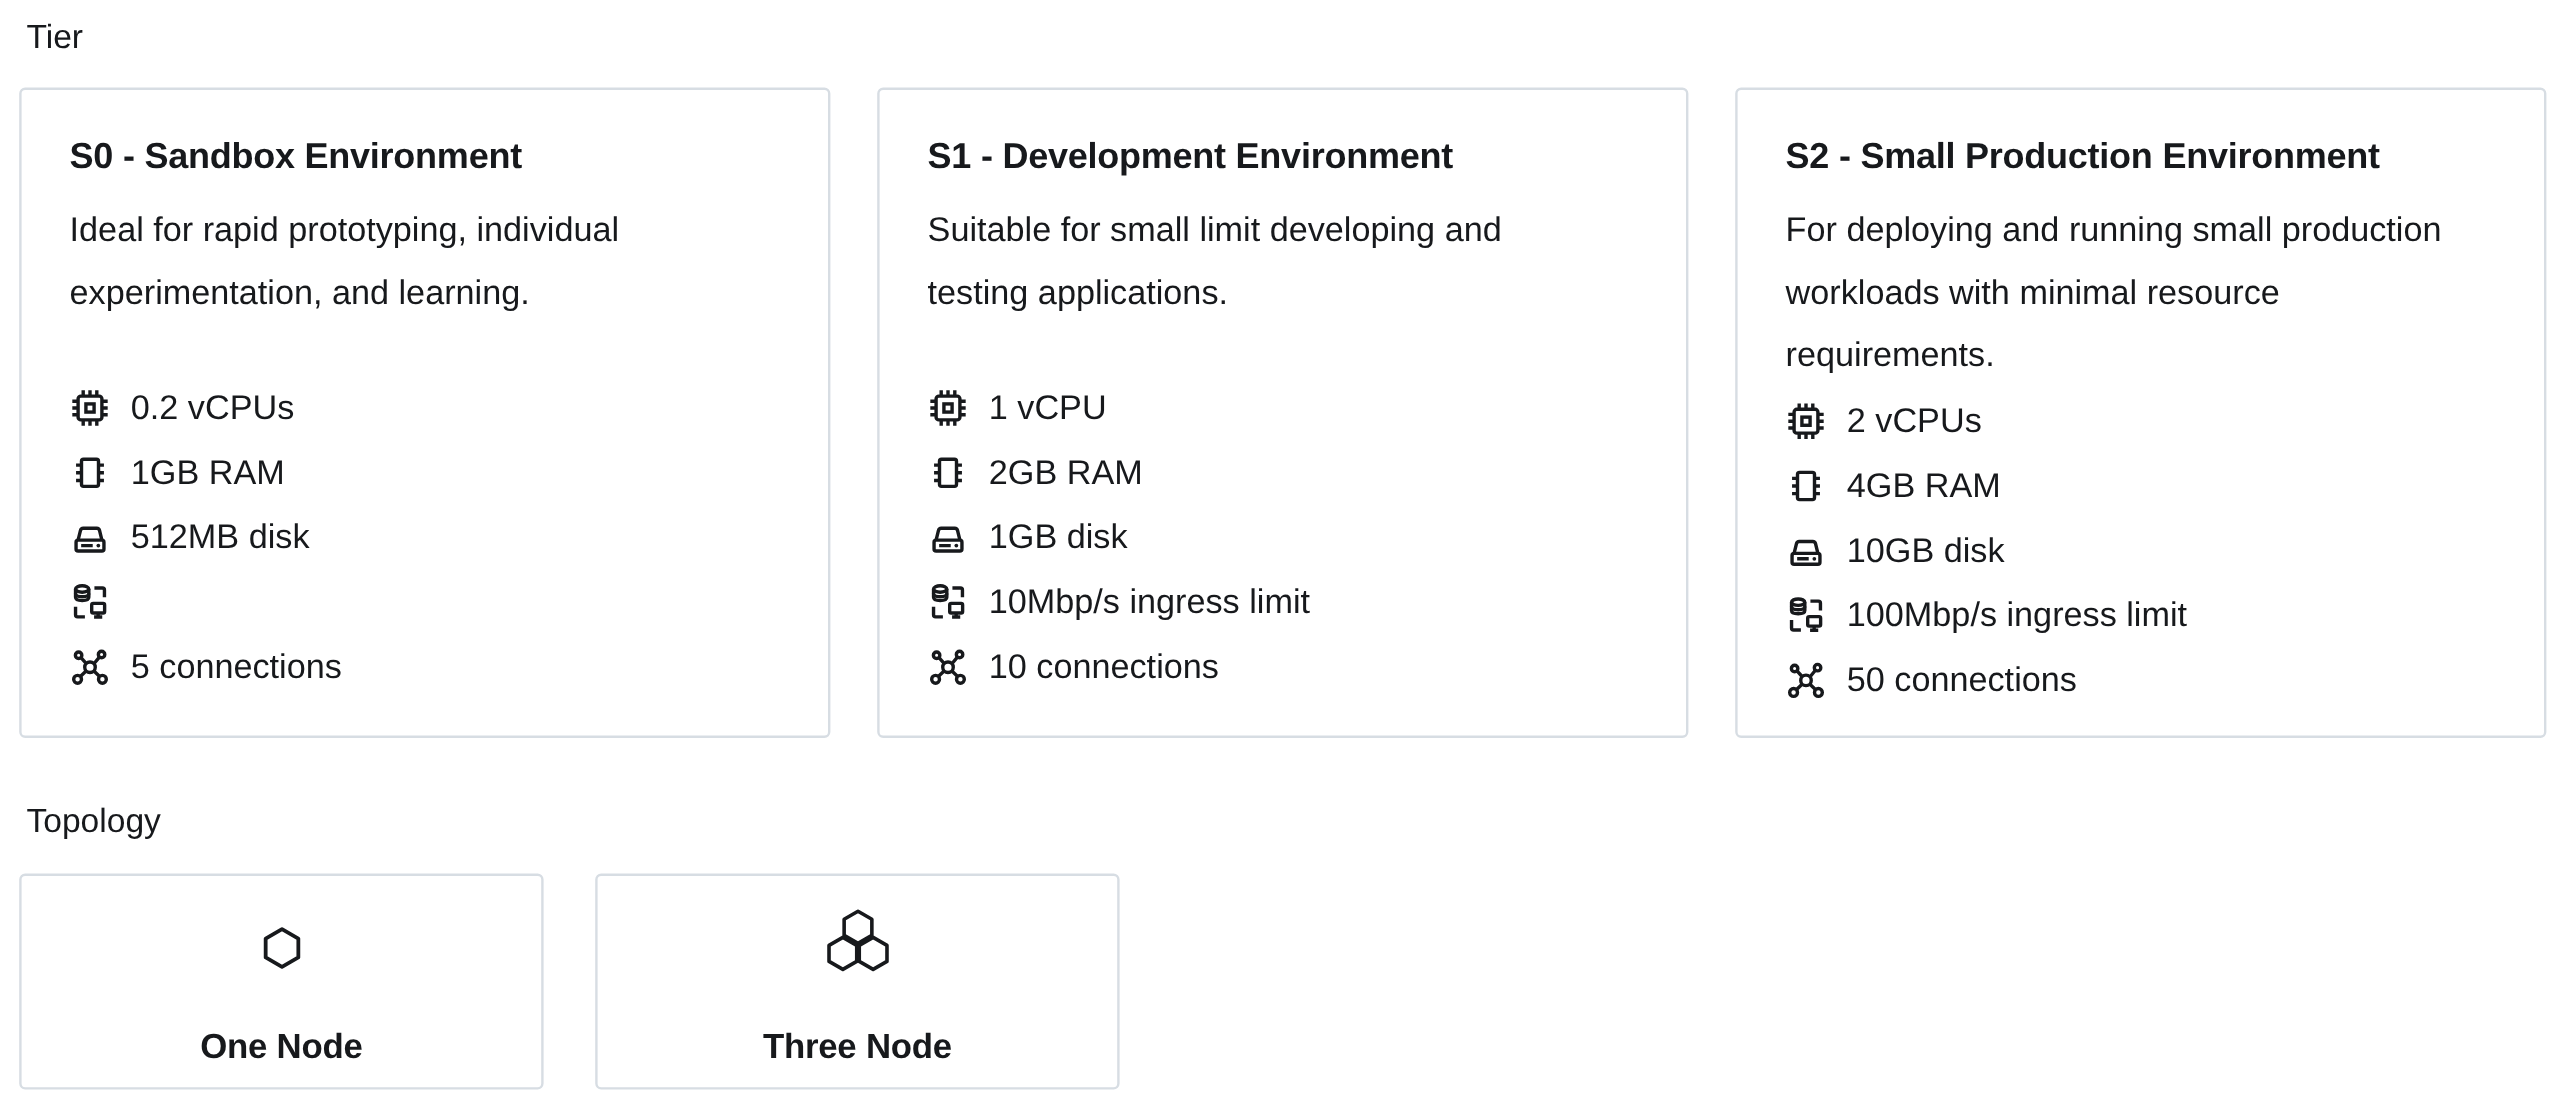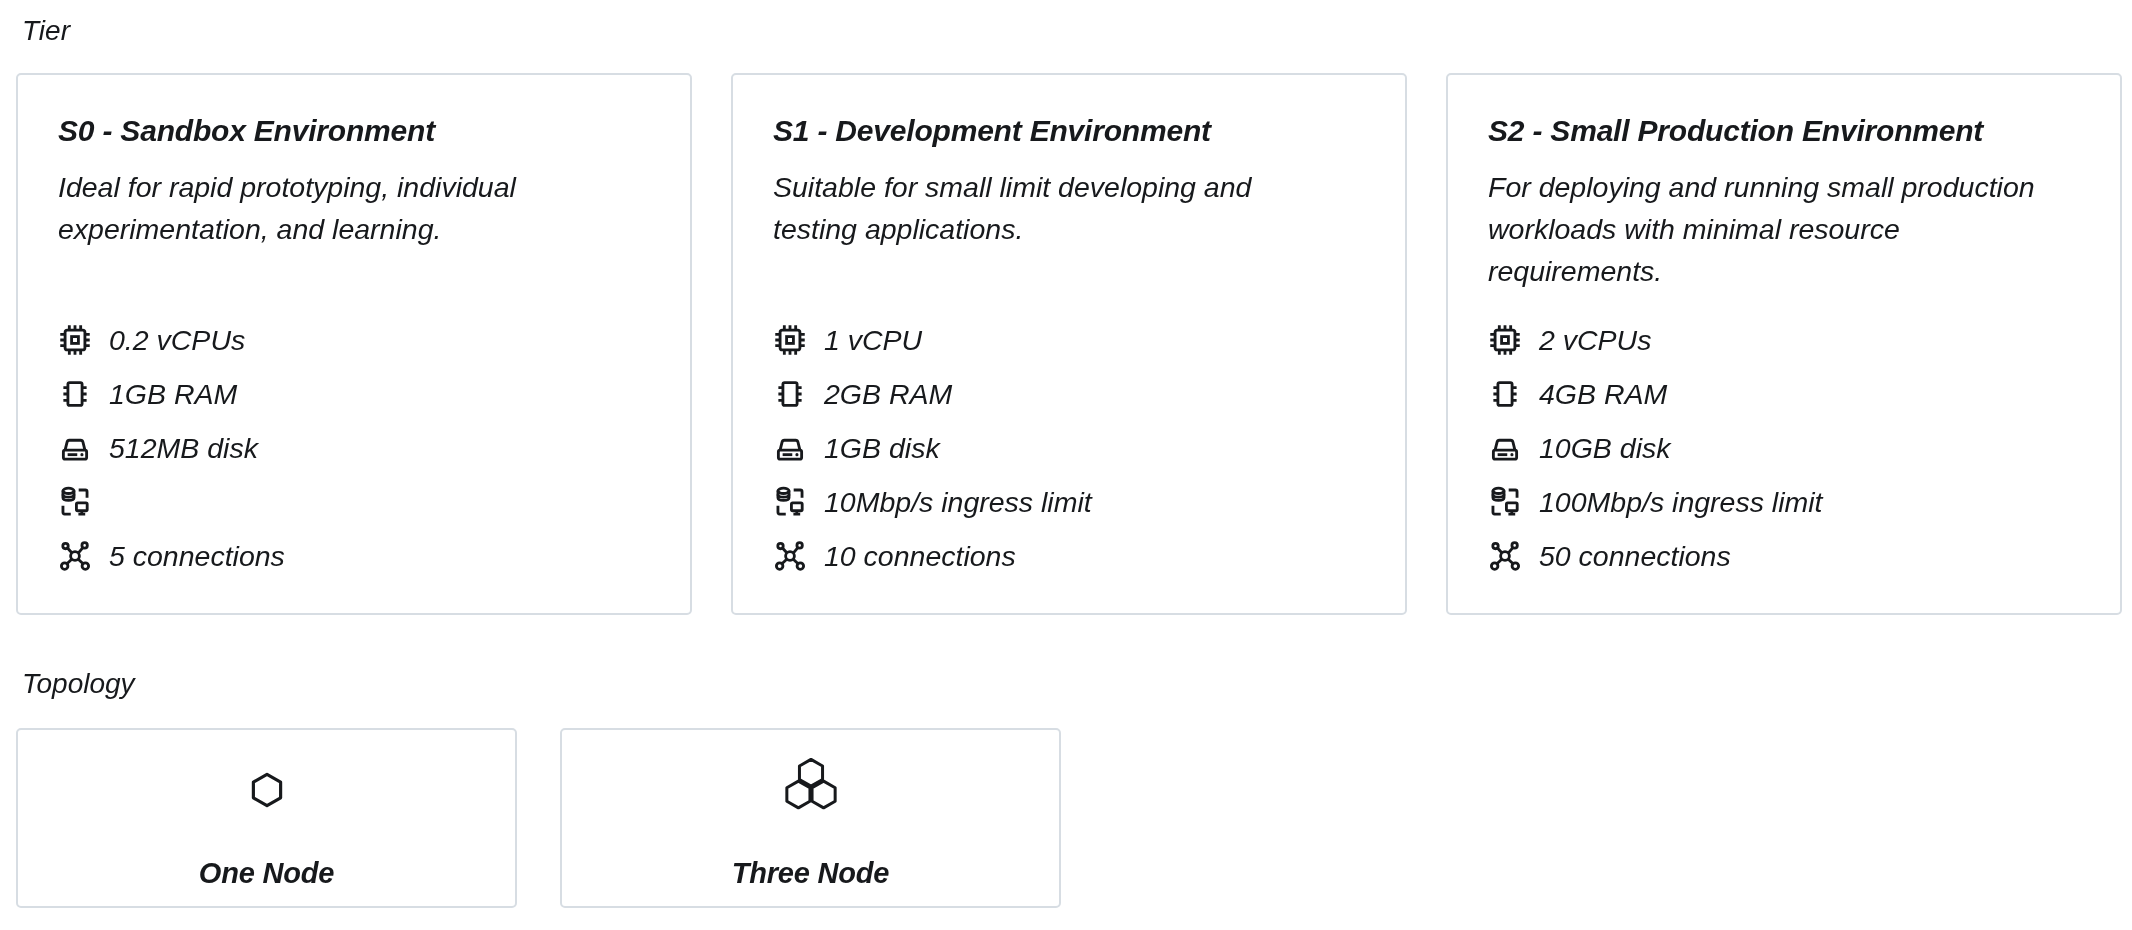--- a/index.html
+++ b/index.html
@@ -5,21 +5,21 @@
   * { box-sizing: border-box; }
   html, body { margin: 0; padding: 0; }
   body {
     width: 2132px;
     height: 930px;
     background: #ffffff;
     font-family: "Liberation Sans", sans-serif;
     color: var(--text, #17191c);
     overflow: hidden;
   }
-  .page { padding: 14px 0 0 16px; font-style: italic; }
+  .page { padding: 14px 0 0 16px; }
 
   .section-label {
     font-size: 28px;
     line-height: 34px;
     font-weight: 400;
     margin: 0 0 25px 6px;
     color: var(--text, #17191c);
   }
   .topology-section .section-label { margin-bottom: 27px; margin-top: 48px; }
 
@@ -36,35 +36,35 @@
   }
   .tier-title {
     font-size: 30px;
     line-height: 36px;
     font-weight: 700;
     margin: 0;
     letter-spacing: -0.2px;
   }
   .tier-desc {
     font-size: 28.5px;
-    line-height: 42px;
+    line-height: 52px;
     margin: 17px 0 0 0;
     max-width: 560px;
     min-height: 145px;
   }
   .spec-list { margin-top: 2px; }
   .spec-row { display: flex; align-items: center; height: 54px; gap: 17px; }
   .spec-icon { width: 34px; height: 34px; flex: 0 0 34px; display: flex; align-items: center; justify-content: center; }
   .spec-icon svg { width: 34px; height: 34px; display: block; }
   .spec-text { font-size: 28.5px; line-height: 34px; }
 
   .topology-section { margin-top: 52px; }
   .topo-cards { display: flex; gap: 43px; }
   .topo-card {
-    width: 501px;
+    width: 437px;
     height: 180px;
     border: 2px solid var(--border, #d7dde3);
     border-radius: 5px;
     background: #ffffff;
     display: flex;
     flex-direction: column;
     align-items: center;
     padding-top: 25px;
     cursor: pointer;
   }

